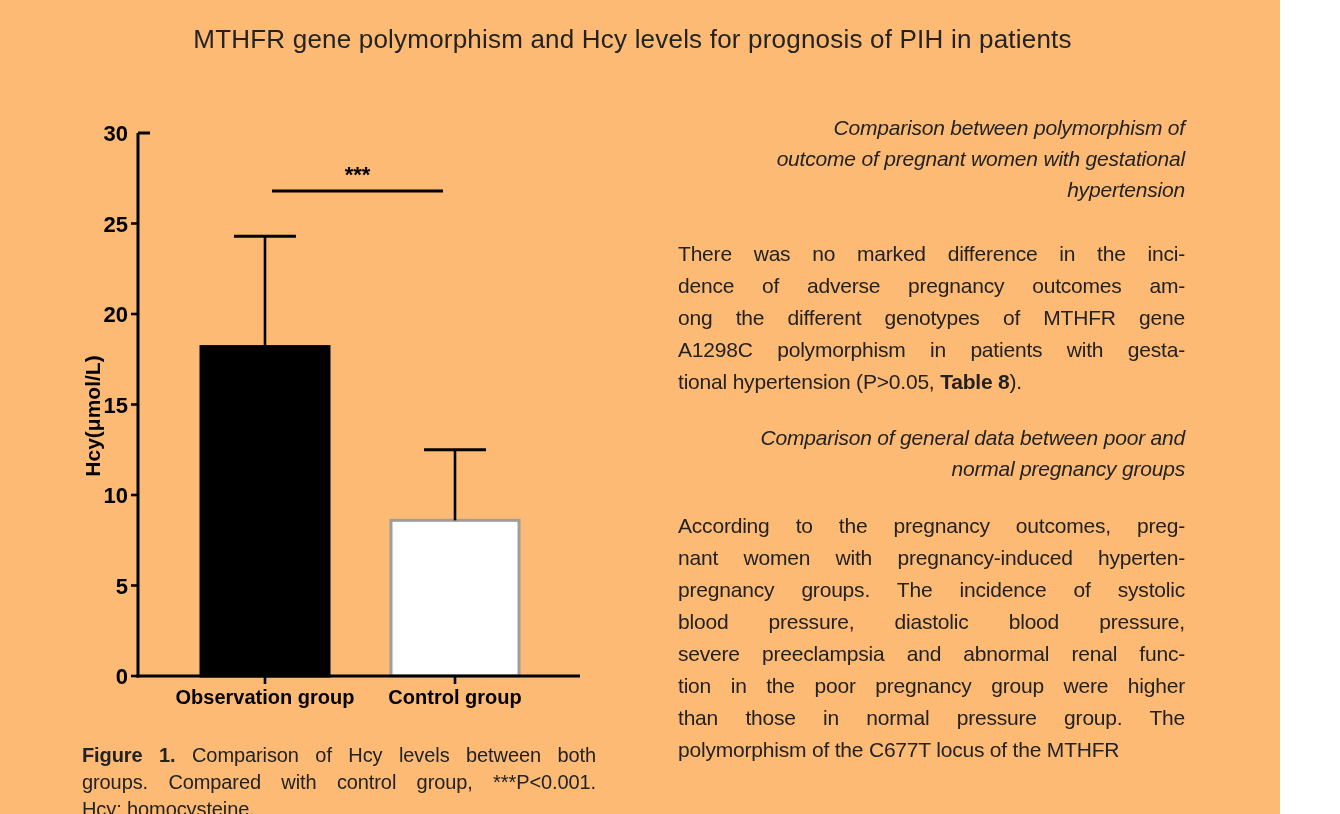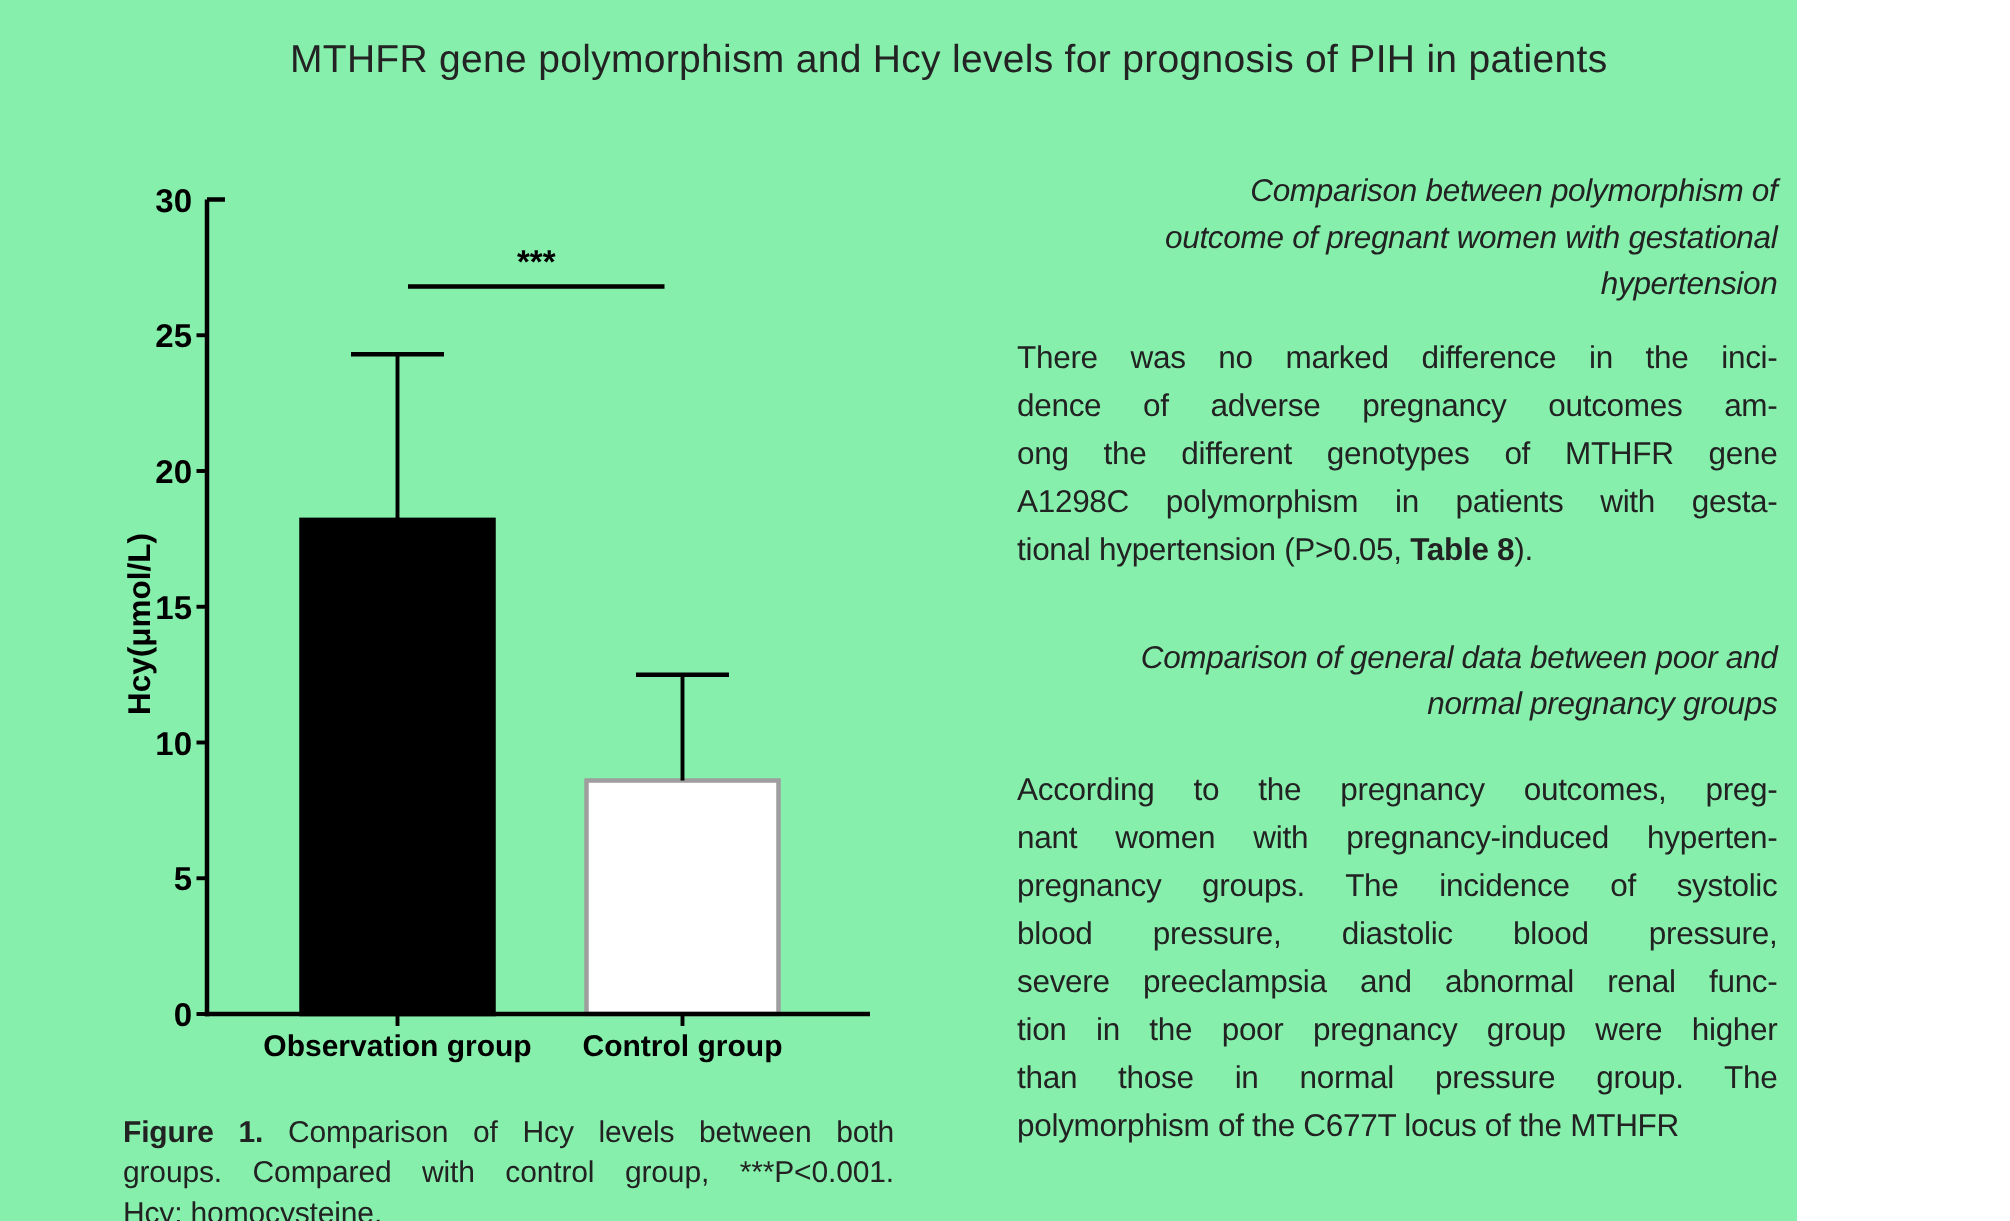--- a/index.html
+++ b/index.html
@@ -3,24 +3,23 @@
 <meta charset="utf-8">
 <style>
   html, body {
     margin: 0; padding: 0;
     background: #ffffff;
     font-family: "Liberation Sans", "DejaVu Sans", sans-serif;
     color: #1c1c1c;
   }
   #page {
     position: relative;
-    width: 1168px; height: 814px;
+    width: 1280px; height: 814px;
     overflow: hidden;
-    background: #86efac;
-    padding-left: 30px;
+    background: #fdba74;
   }
   
   #page-title {
     position: absolute;
     top: 24px; left: 0;
     width: 1265px;
     text-align: center;
     font-size: 26px;
     letter-spacing: 0.2px;
     color: #232323;
@@ -48,22 +47,22 @@
     position: absolute;
     left: 678px; top: 112px;
     width: 507px;
     font-size: 21px;
     letter-spacing: -0.2px;
     color: #222;
   }
   .block { margin: 0; }
   .block.heading { font-style: italic; line-height: 31px; }
   .block.paragraph { line-height: 32px; }
-  #para-1 { margin-top: 18px; }
-  #heading-2 { margin-top: 40px; }
+  #para-1 { margin-top: 33px; }
+  #heading-2 { margin-top: 24px; }
   #para-2 { margin-top: 26px; }
   
   .justify .jline { text-align: justify; text-align-last: justify; text-justify: inter-word; }
   .justify .jline:last-child { text-align-last: left; }
   .leftalign .jline { text-align: right; }
   .jline b { font-weight: bold; }
 </style>
 </head>
 <body>
 

